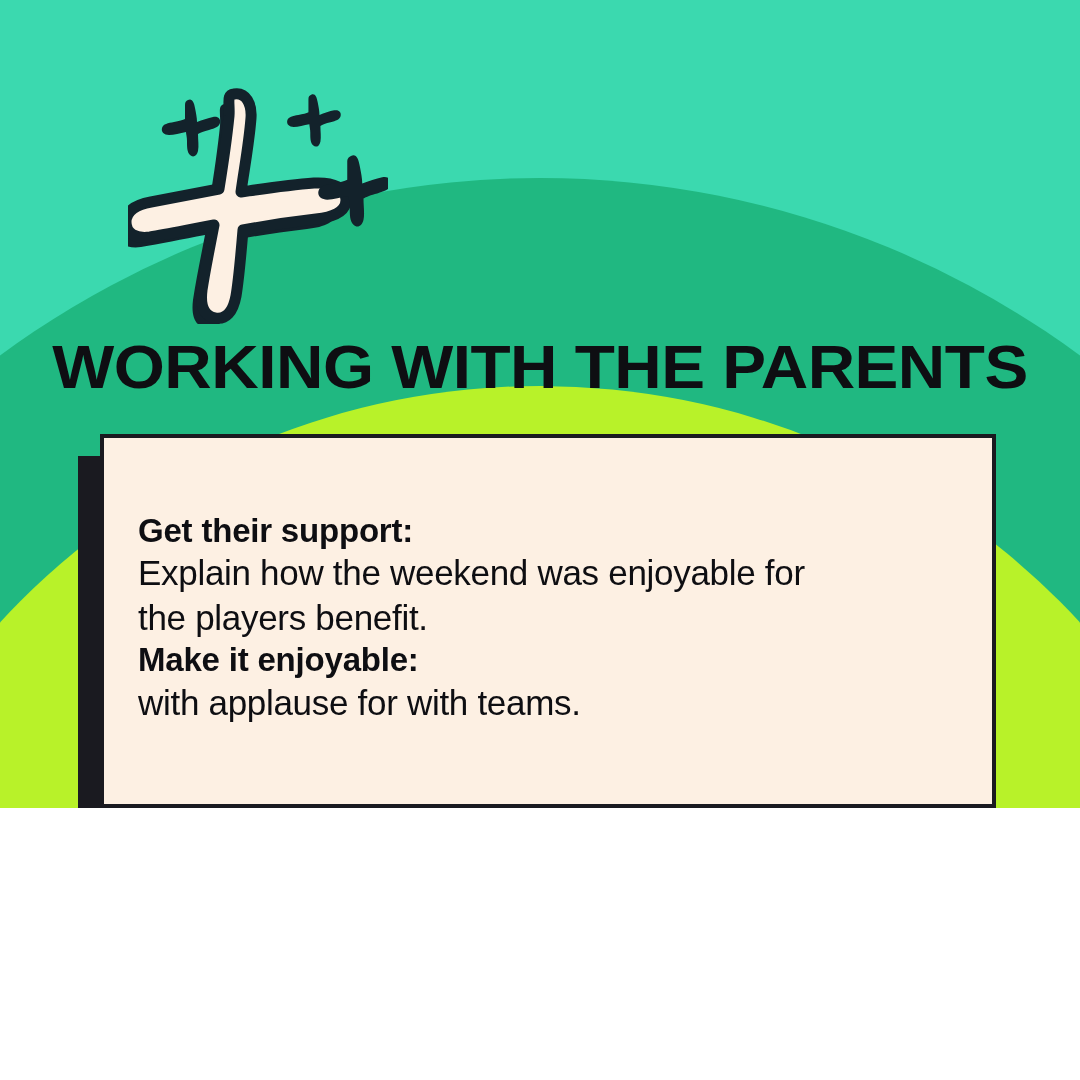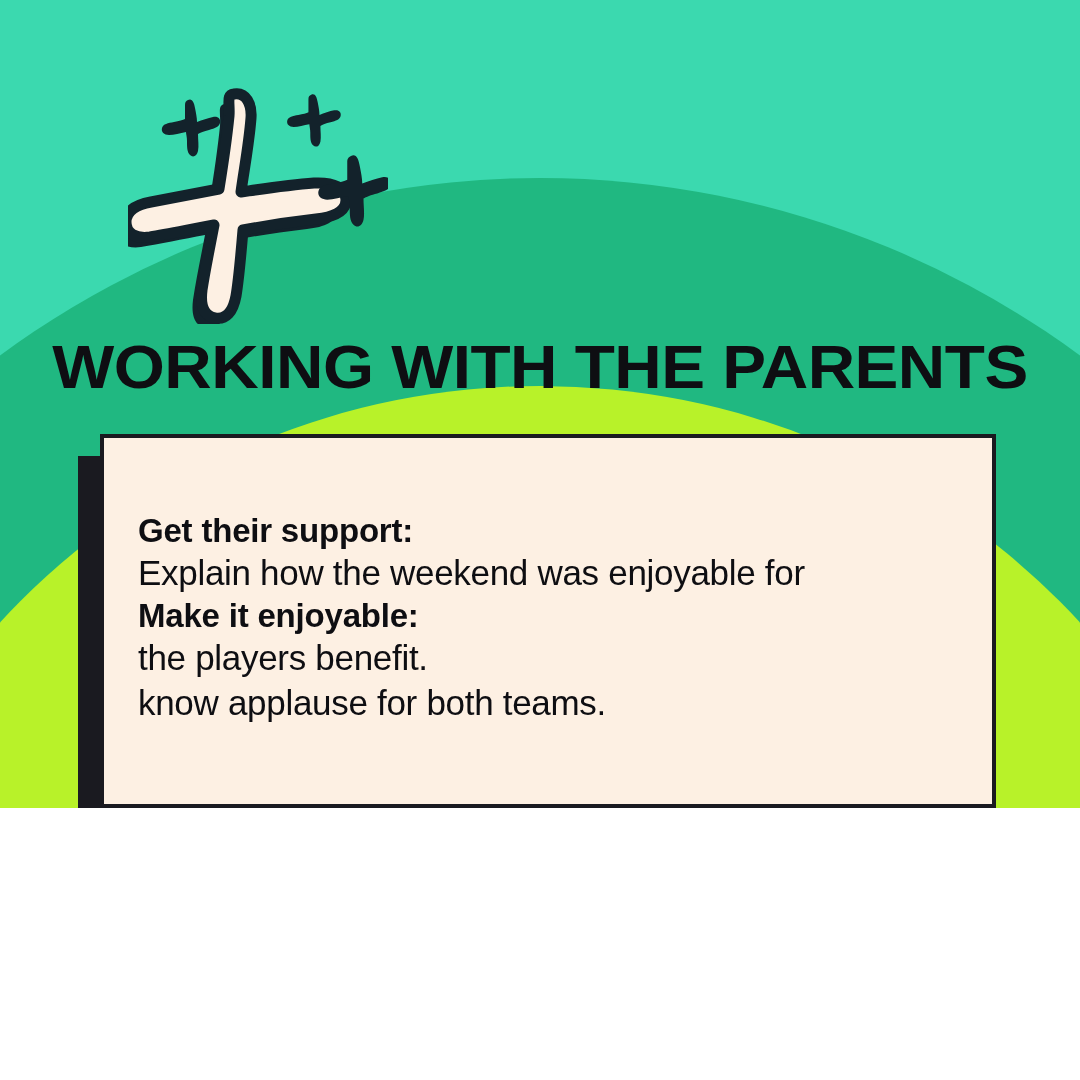--- a/index.html
+++ b/index.html
@@ -208,23 +208,23 @@
     </svg>
   </div>
 
   <div class="title">WORKING WITH THE PARENTS</div>
 
   <div class="card-shadow"></div>
 
   <div class="card">
     <div class="card-line heading">Get their support:</div>
     <div class="card-line body">Explain how the weekend was enjoyable for</div>
+    <div class="card-line body">the players benefit.</div>
     <div class="card-line heading">Make it enjoyable:</div>
-    <div class="card-line body">the players benefit.</div>
-    <div class="card-line body">know applause for both teams.</div>
+    <div class="card-line body">with applause for with teams.</div>
   </div>
 
   <div class="hex-wrap">
     <svg viewBox="0 0 242 196" xmlns="http://www.w3.org/2000/svg">
 
       <g>
         <path d="M125 8 L186 6 L222 54 L205 112 L146 131 L98 97 L100 36 Z" fill="#13222B" transform="translate(-10,12)"></path>
       </g>
 
       <g>

